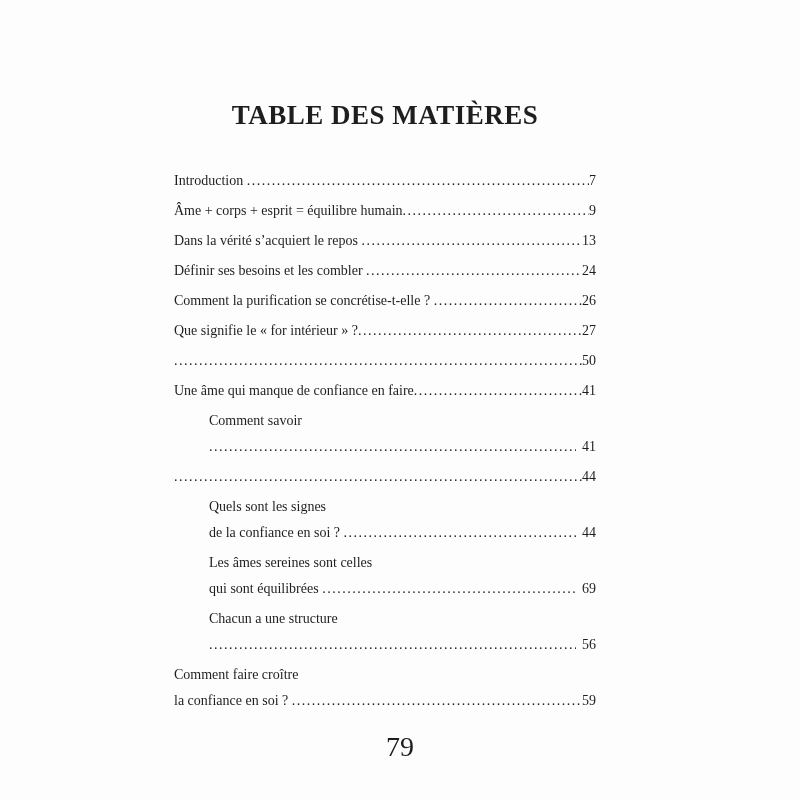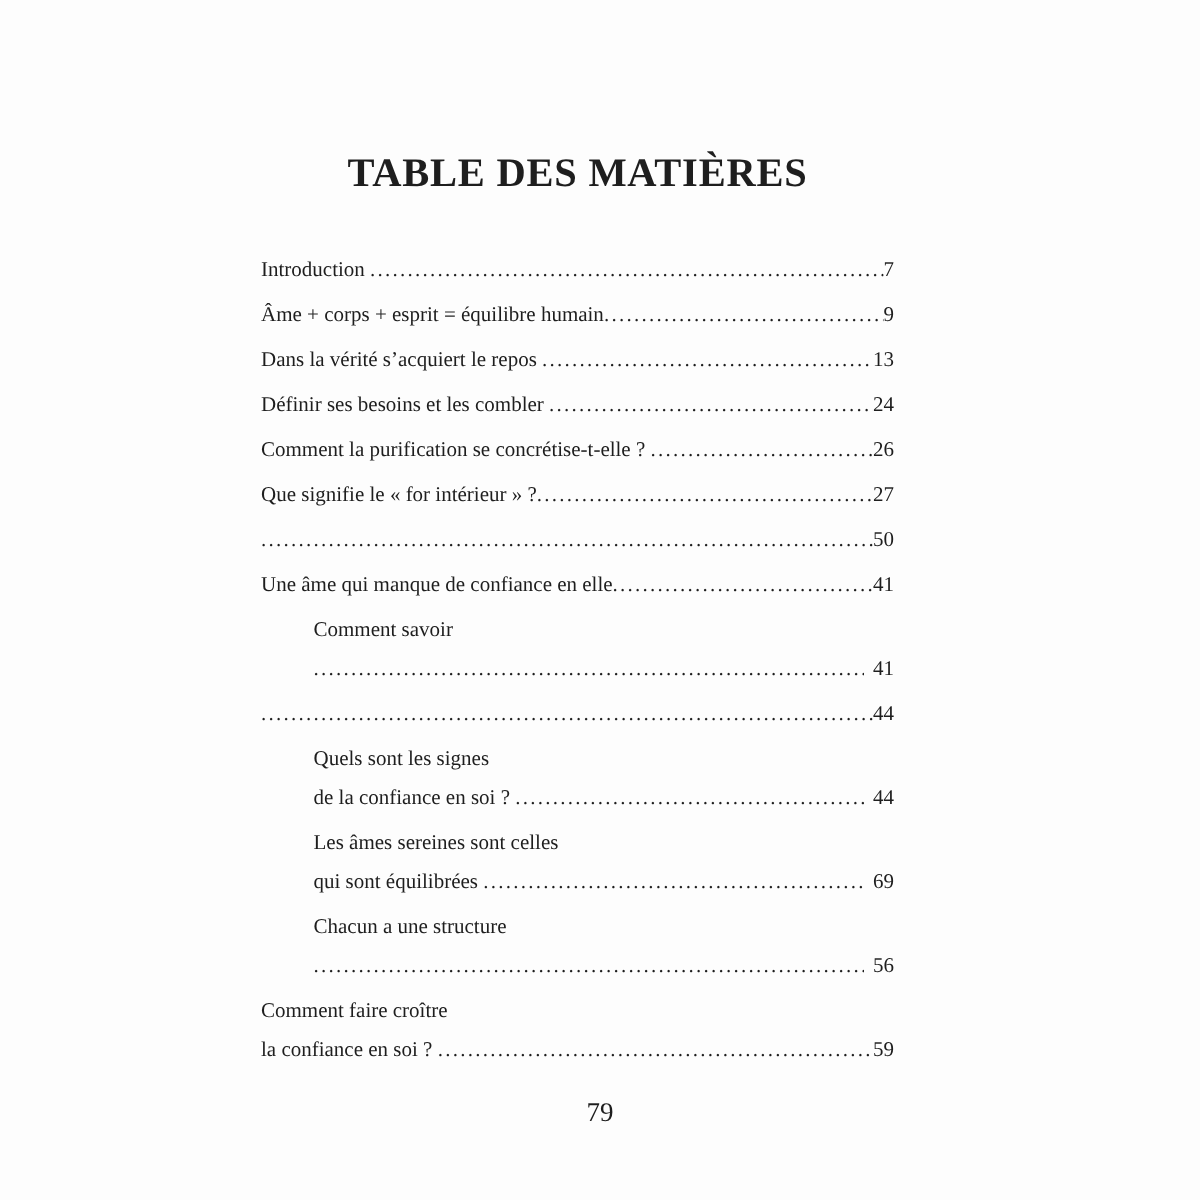--- a/index.html
+++ b/index.html
@@ -50,21 +50,21 @@
     white-space: nowrap;
     letter-spacing: 1.5px;
   }
   .pagenum { flex: 0 0 auto; }
   .row.sub .pagenum { padding-left: 6px; }
   .folio {
     position: absolute;
     left: 0; top: 731px;
     width: 800px;
     text-align: center;
-    font-size: 18px;
+    font-size: 28px;
   }
 </style>
 </head>
 <body>
 
 <div class="book-page">
 
   <div class="toc-block">
 
     <h1 class="toc-title">TABLE DES MATIÈRES</h1>
@@ -106,21 +106,21 @@
         <span class="leader">..........................................................................................</span>
         <span class="pagenum">27</span>
       </div>
 
       <div class="row">
         <span class="leader">..........................................................................................</span>
         <span class="pagenum">50</span>
       </div>
 
       <div class="row">
-        <span class="label">Une âme qui manque de confiance en elle</span>
+        <span class="label">Une âme qui manque de confiance en faire</span>
         <span class="leader">..........................................................................................</span>
         <span class="pagenum">41</span>
       </div>
 
       <div class="row sub">
         <span class="label">Comment savoir</span>
       </div>
 
       <div class="row sub cont">
         <span class="leader">..........................................................................................</span>

